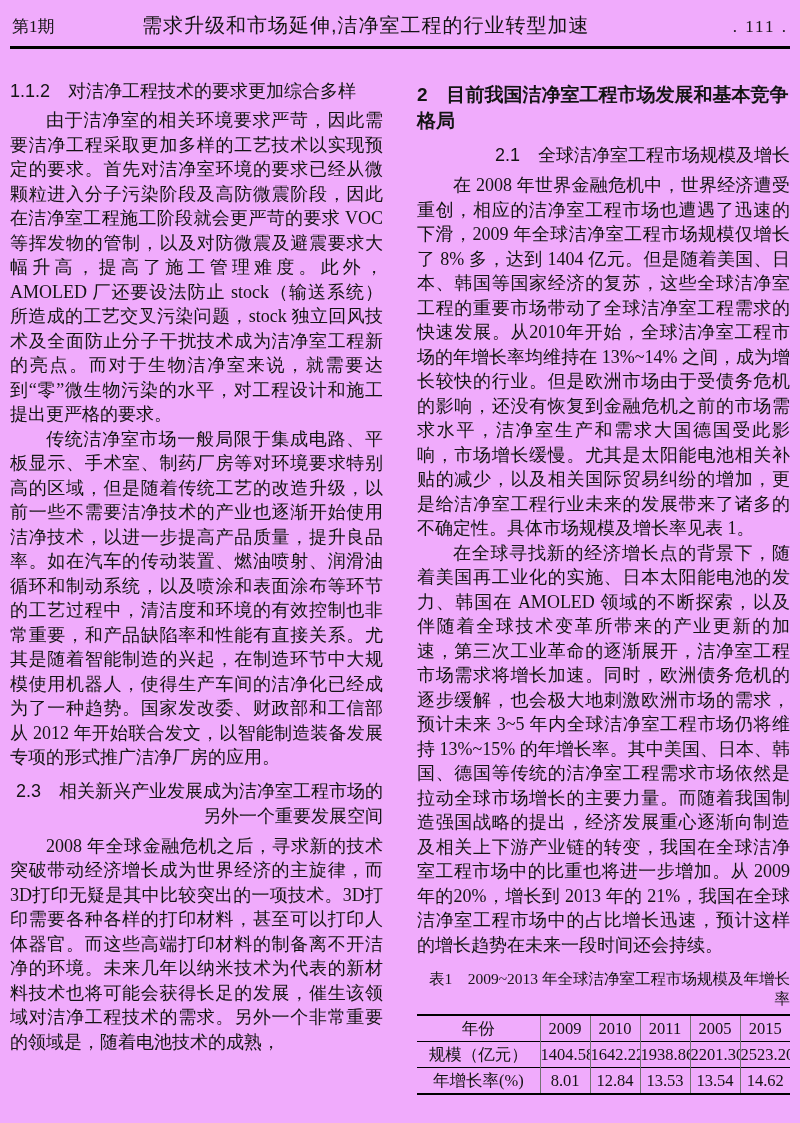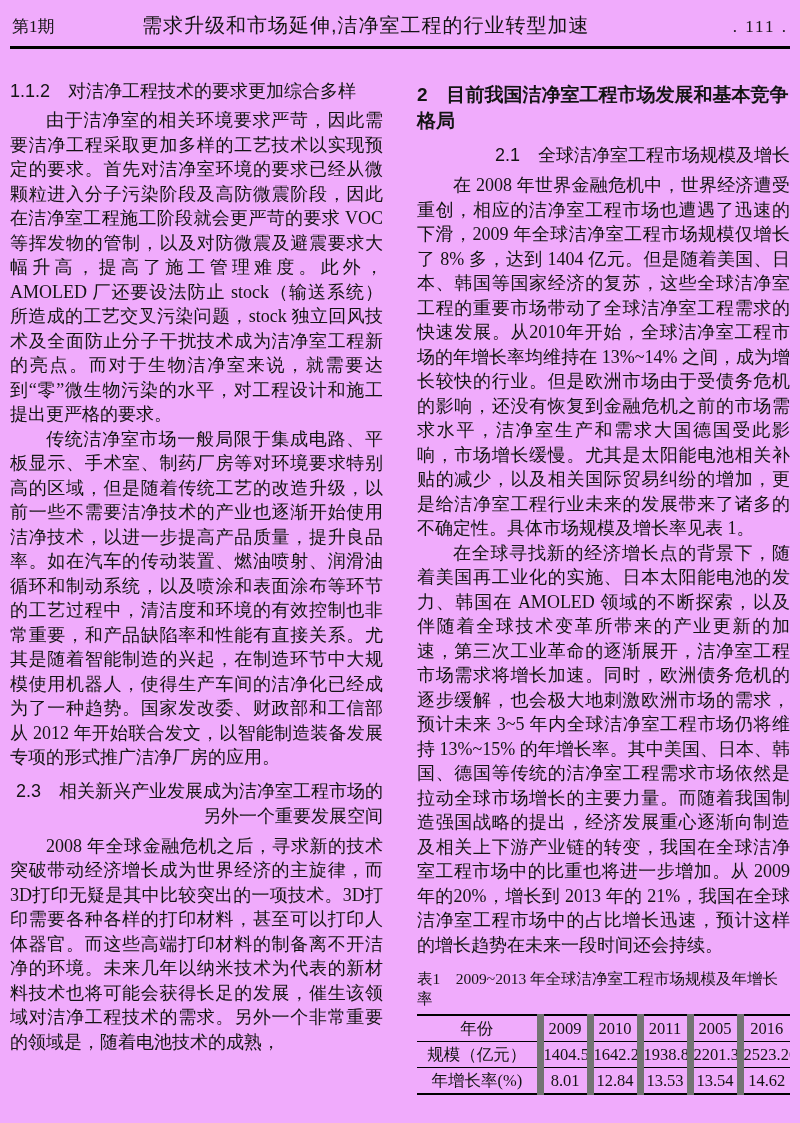--- a/index.html
+++ b/index.html
@@ -28,27 +28,27 @@
   }
   .sec-h2 {
     font-family:"Liberation Sans","DejaVu Sans",sans-serif; font-weight:normal;
     font-size:18px; line-height:25px; margin:9px 0 5px; text-align:right;
   }
   .sec-h3 {
     font-family:"Liberation Sans","DejaVu Sans",sans-serif; font-weight:normal;
     font-size:18px; line-height:25px; margin:8px 0 4px; text-align:left;
   }
 
-  .tbl-caption { text-align:left; font-size:15.5px; line-height:20px; margin:12px 0 5px; text-indent:0; }
+  .tbl-caption { text-align:right; font-size:15.5px; line-height:20px; margin:12px 0 5px; text-indent:0; }
   table.datatable {
     width:100%; border-collapse:collapse; table-layout:fixed;
     border-top:2.5px solid #000; border-bottom:2.5px solid #000;
     font-size:16.5px; line-height:21px; text-align:center; margin-bottom:8px;
   }
-  table.datatable td { border-left:7px solid #737373; padding:2px 0; overflow:hidden; }
+  table.datatable td { border-left:1px solid #737373; padding:2px 0; overflow:hidden; }
   table.datatable td:first-child { border-left:none; width:33%; }
   table.datatable tr + tr td { border-top:1px solid #000; }
 </style>
 </head>
 <body>
 
 <div class="page">
 
   <div class="hdr">
     <span class="hdr-issue">第1期</span>
@@ -75,21 +75,21 @@
 
       <p class="tbl-caption">表1　2009~2013 年全球洁净室工程市场规模及年增长率</p>
       <table class="datatable">
         <tbody>
           <tr>
             <td>年份</td>
             <td>2009</td>
             <td>2010</td>
             <td>2011</td>
             <td>2005</td>
-            <td>2016</td>
+            <td>2015</td>
           </tr>
           <tr>
             <td>规模（亿元）</td>
             <td>1404.58</td>
             <td>1642.22</td>
             <td>1938.86</td>
             <td>2201.30</td>
             <td>2523.20</td>
           </tr>
           <tr>

